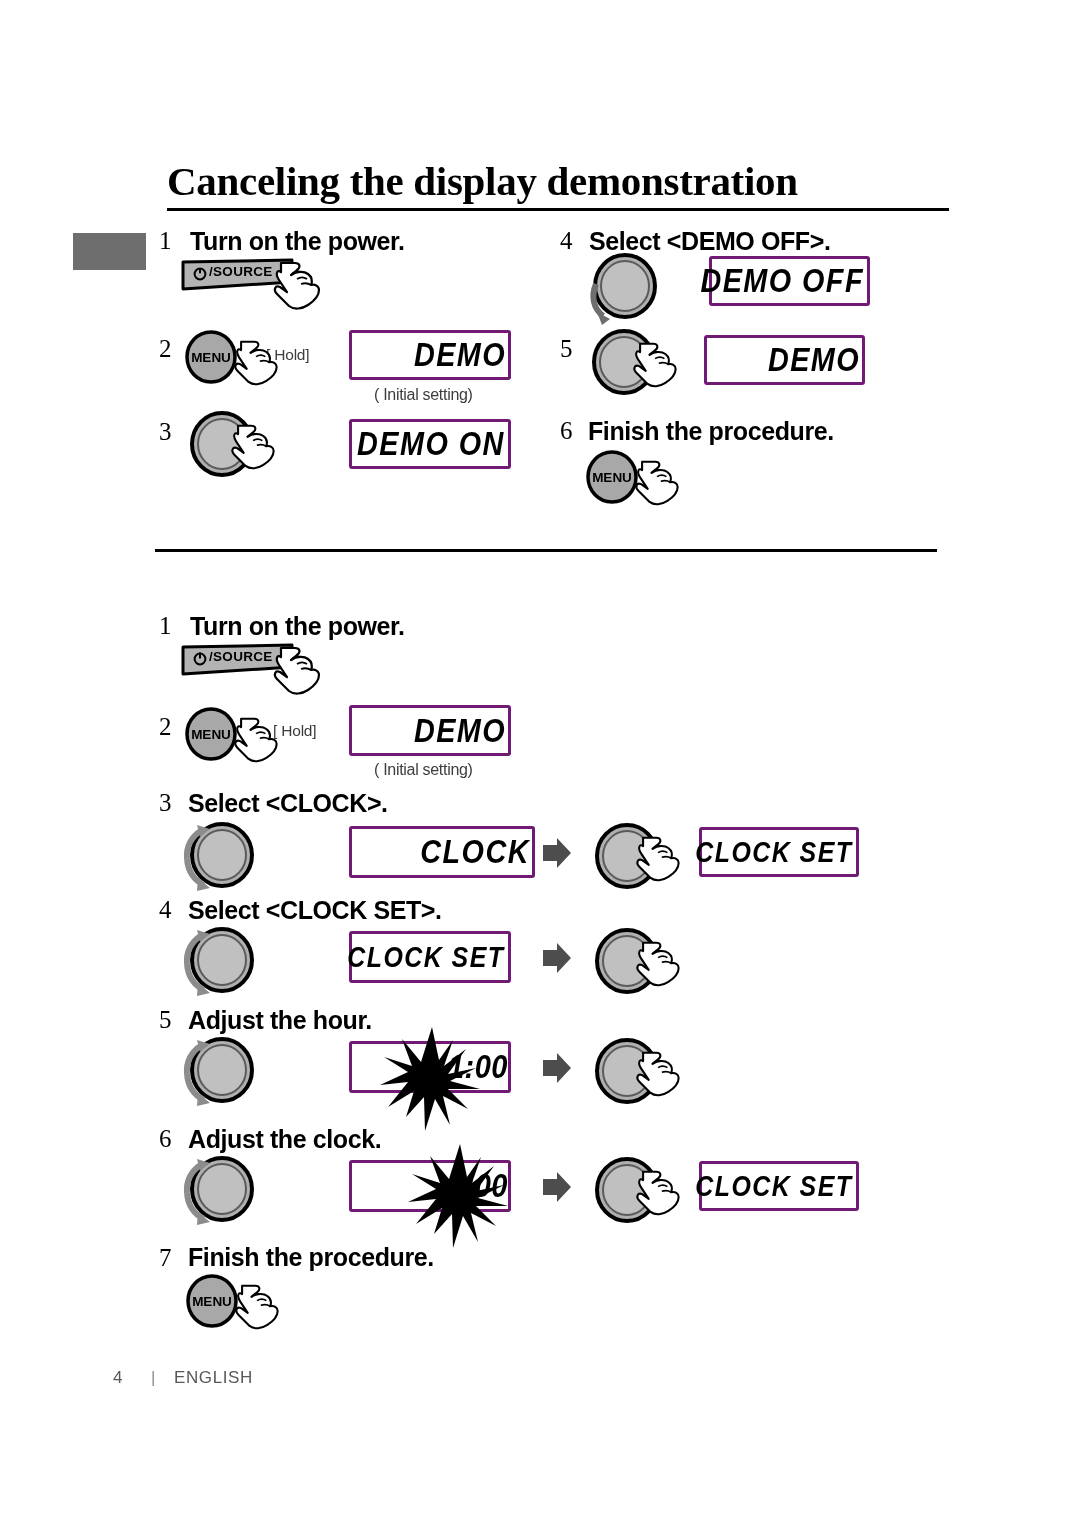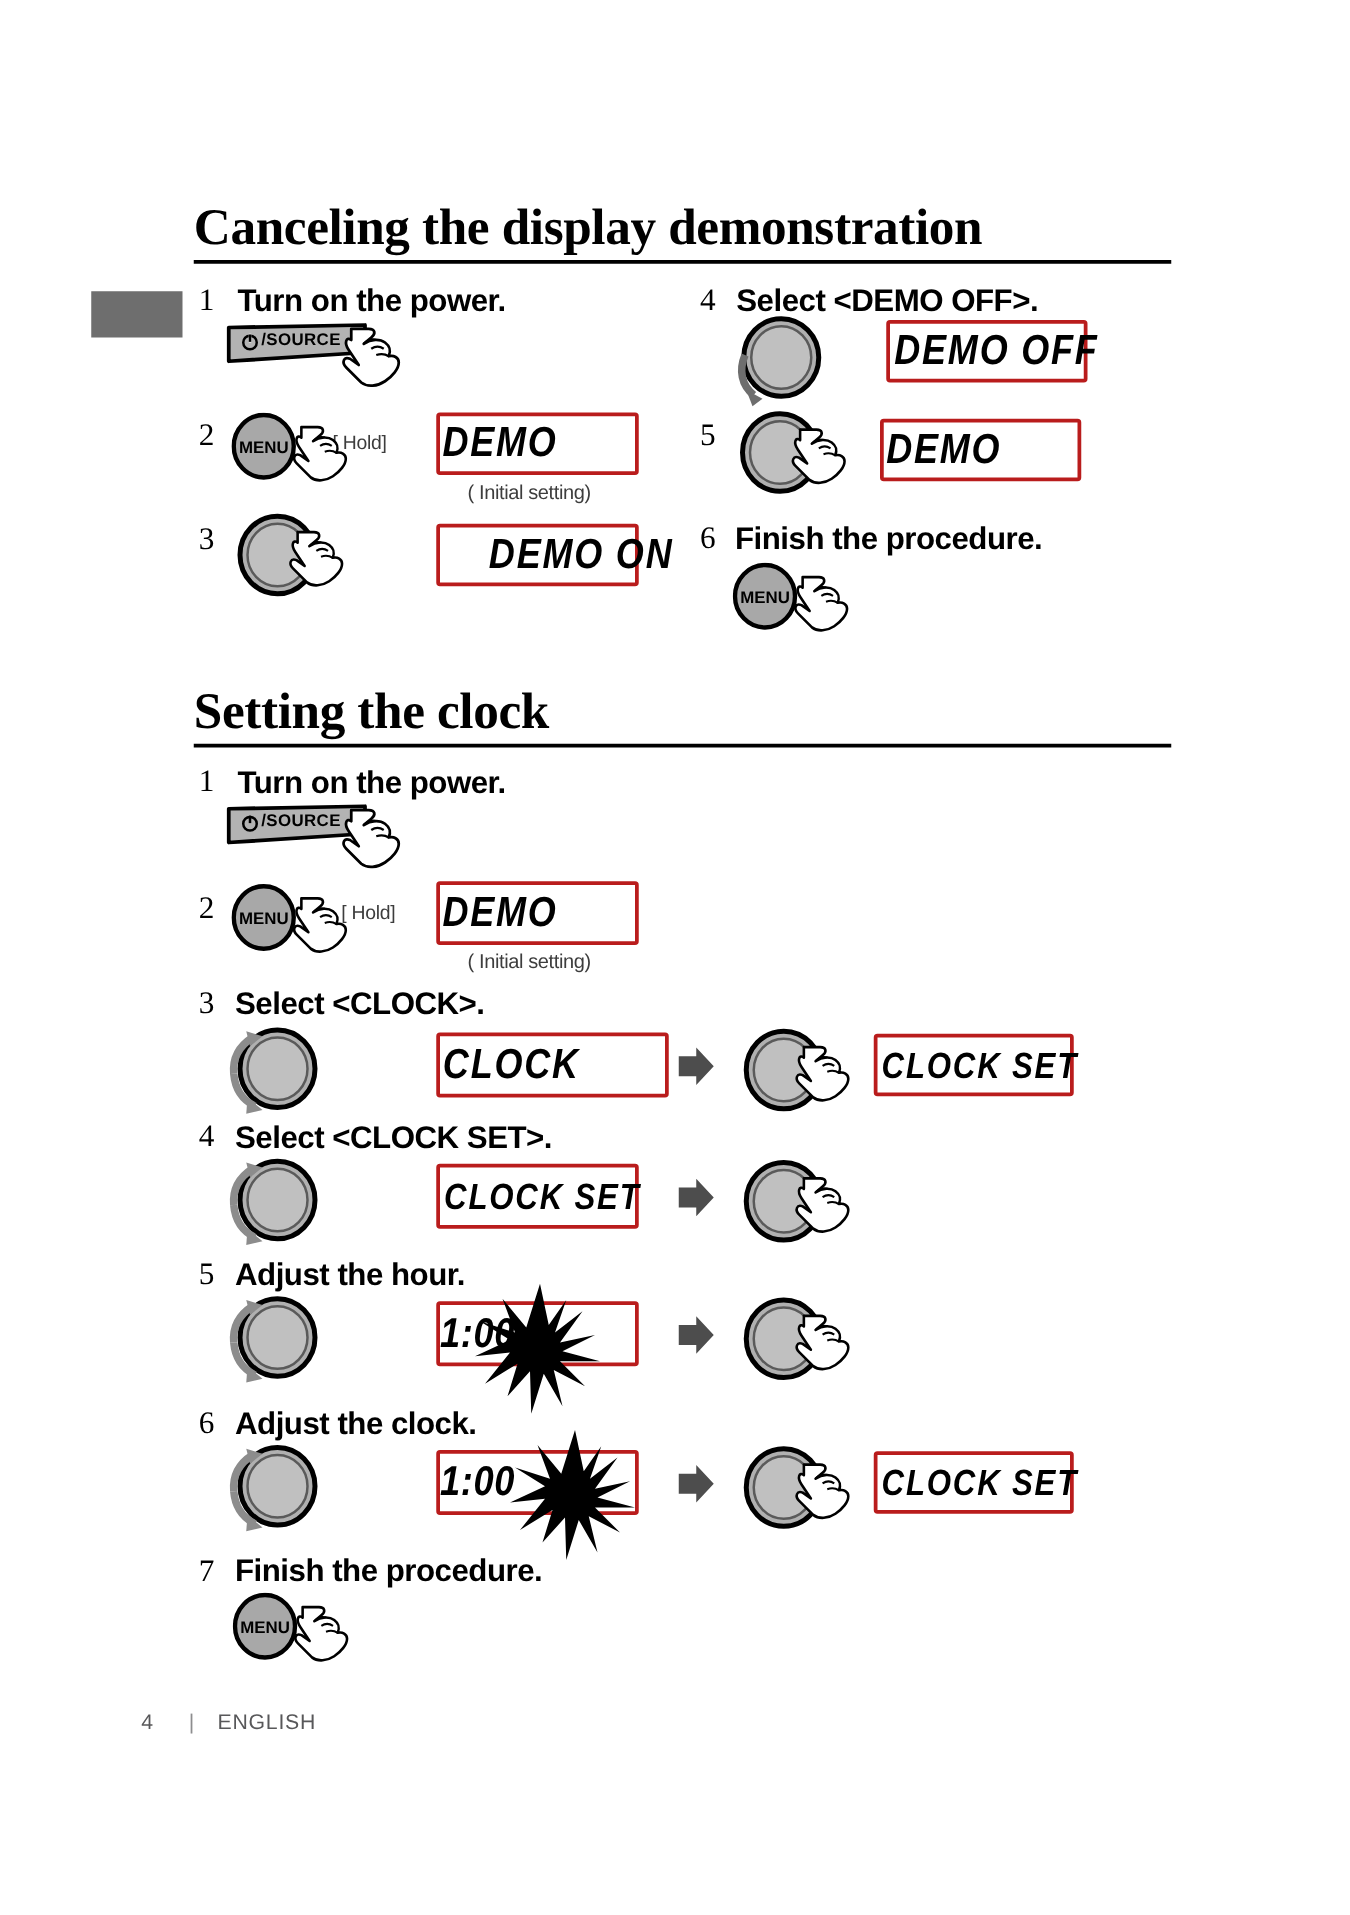--- a/index.html
+++ b/index.html
@@ -70,27 +70,27 @@
     font-family:"Liberation Sans", sans-serif;
     font-size:16px;
     color:#3d3d3d;
     white-space:nowrap;
     letter-spacing:-0.3px;
   }
 
   
   .lcd{
     position:absolute;
-    border:3px solid #b91c1c;
+    border:3px solid #701a75;
     border-radius:3px;
     background:#fff;
     box-sizing:border-box;
     display:flex;
     align-items:center;
-    justify-content:flex-start;
+    justify-content:flex-end;
     overflow:visible;
   }
   .lcd .txt{
     font-family:"Liberation Sans", sans-serif;
     font-style:italic;
     font-weight:bold;
     font-size:30px;
     letter-spacing:1.5px;
     transform:scaleY(1.12) scaleX(0.96);
     white-space:nowrap;
@@ -138,21 +138,21 @@
   .footer .pg{width:38px;display:inline-block;}
   .footer .bar{color:#8d8d8f;padding-right:18px;}
 </style>
 </head>
 <body>
 
 <div class="page">
 
   <div class="thumb-tab"></div>
 
-  <div class="sec-head" style="top:158px;">
+  <div class="sec-head" style="top:158px;margin-left:12px;">
     <div class="title">Canceling the display demonstration</div>
     <div class="rule"></div>
   </div>
 
   <div class="stepno" style="left:159px;top:228px;">1</div>
   <div class="steptxt" style="left:190px;top:230px;">Turn on the power.</div>
 
   <div class="pwrbtn" style="left:180px;top:258px;">
     <svg width="120" height="34" viewBox="0 0 120 34">
       <polygon points="3,4 112,2 112,24 3,31" fill="#b3b3b3" stroke="#000" stroke-width="3" stroke-linejoin="round"></polygon>
@@ -270,21 +270,20 @@
       <path d="M14,5 L28,5 C33,5 34,9 30,12 L24,17 C30,13 37,13 41,16 C45,19 46,22 44,27
                C48,26 52,28 52,32 C52,37 47,43 41,47 C35,51 27,52 22,48 L10,36
                C6,32 8,27 13,29 L20,34 L12,22 C8,16 10,11 14,14 Z" fill="#ffffff" stroke="#000" stroke-width="2.2" stroke-linejoin="round"></path>
       <path d="M24,17 C27,14 31,13 34,14" fill="none" stroke="#000" stroke-width="1.8"></path>
       <path d="M30,21 C33,19 37,19 40,21" fill="none" stroke="#000" stroke-width="1.8"></path>
       <path d="M34,26 C37,25 41,25 44,27" fill="none" stroke="#000" stroke-width="1.8"></path>
     </svg>
   </div>
 
   <div class="sec-head" style="top:545px;">
-    <div class="title">Setting the clock</div>
     <div class="rule"></div>
   </div>
 
   <div class="stepno" style="left:159px;top:613px;">1</div>
   <div class="steptxt" style="left:190px;top:615px;">Turn on the power.</div>
   <div class="pwrbtn" style="left:180px;top:643px;">
     <svg width="120" height="34" viewBox="0 0 120 34">
       <polygon points="3,4 112,2 112,24 3,31" fill="#b3b3b3" stroke="#000" stroke-width="3" stroke-linejoin="round"></polygon>
       <g transform="translate(14,9)">
         <circle cx="6" cy="7" r="5.4" fill="none" stroke="#000" stroke-width="2"></circle>

